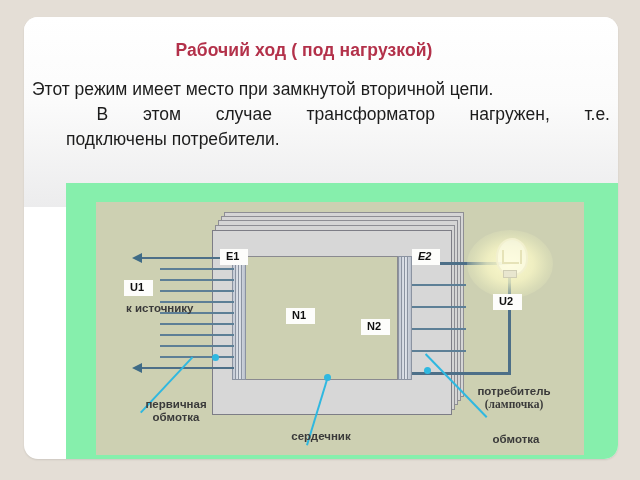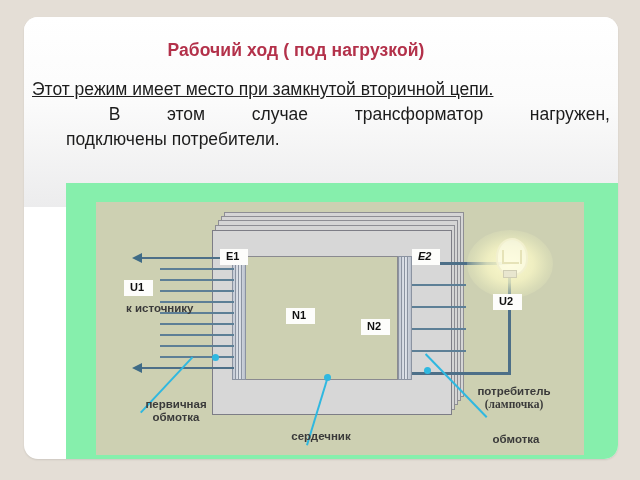--- a/index.html
+++ b/index.html
@@ -19,28 +19,28 @@
   }
   
   #slide-wash{
     position:absolute;left:0;top:0;right:0;height:190px;
     background:linear-gradient(180deg,#ffffff 0%,#fbfbfb 45%,#ececed 100%);
     pointer-events:none;
   }
 
   
   #slide-title{
-    position:absolute;left:0;top:23px;width:544px;text-align:center;
+    position:absolute;left:8px;top:23px;width:544px;text-align:center;
     color:#b3314a;font-size:17.5px;font-weight:bold;letter-spacing:.1px;
   }
   #slide-body{
     position:absolute;left:8px;top:60px;width:578px;
     color:#1c1c1c;font-size:17.5px;line-height:25px;
   }
-  #slide-body .p1{text-align:justify;text-decoration:underline;}
+  #slide-body .p1{text-align:justify;}
   #slide-body .p2{text-align:justify;text-indent:34px;}
   .just-line{
     display:flex;justify-content:space-between;
   }
 
   
   #picture-frame{
     position:absolute;left:42px;top:166px;width:584px;height:276px;
     background:#86efac;
   }
@@ -143,20 +143,21 @@
   <div id="slide-body">
     <div class="p1">Этот режим имеет место при замкнутой вторичной цепи.</div>
     <div class="p2">
       <div class="just-line">
         <span style="width:30px"></span>
         <span>В</span>
         <span>этом</span>
         <span>случае</span>
         <span>трансформатор</span>
         <span>нагружен,</span>
+        <span>т.е.</span>
       </div>
       <div>подключены потребители.</div>
     </div>
   </div>
 
   <div id="picture-frame">
     <div id="picture">
 
       <div class="lam" style="left:128px;top:10px;width:240px;height:185px;"></div>
       <div class="lam" style="left:125px;top:14px;width:240px;height:185px;"></div>

